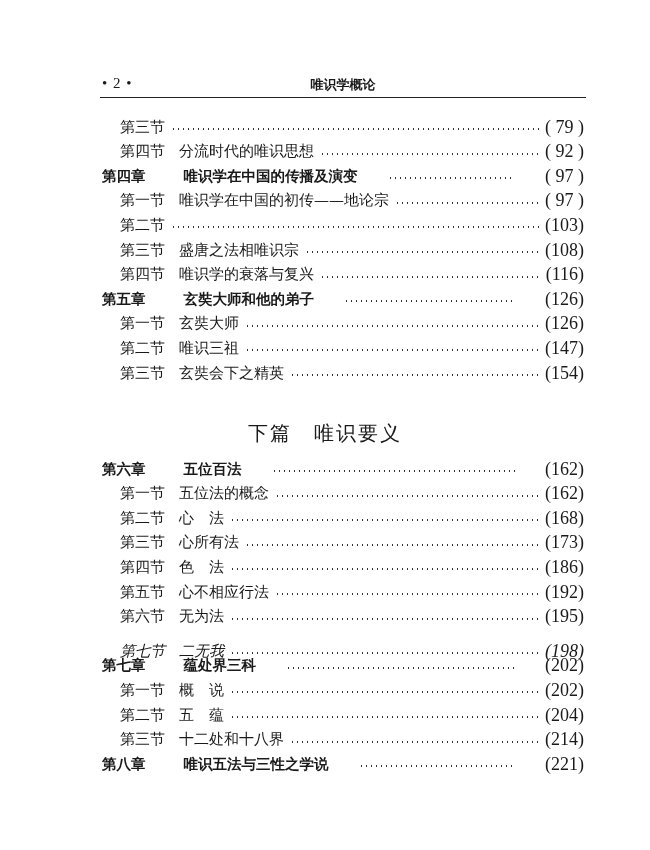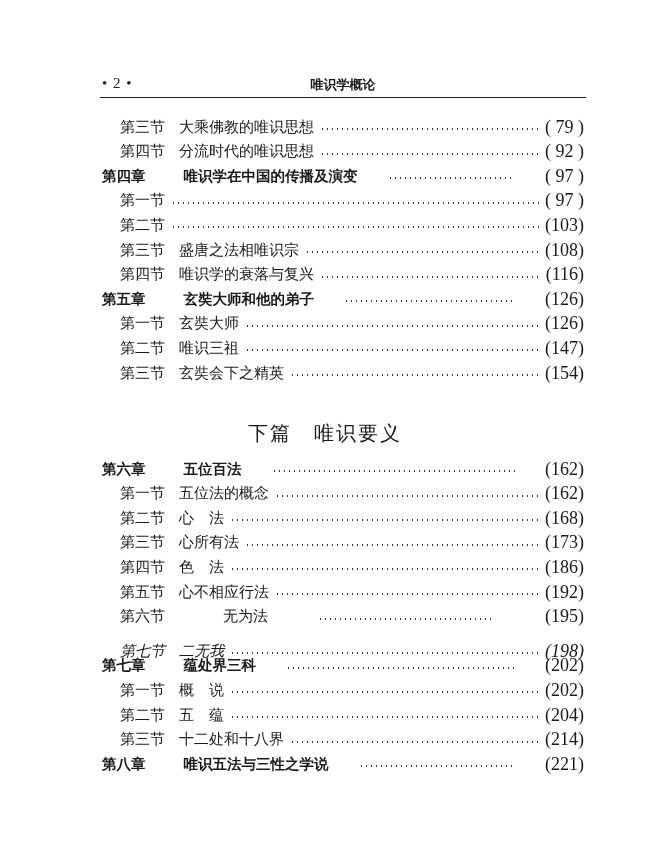--- a/index.html
+++ b/index.html
@@ -51,38 +51,38 @@
 
 <div class="page-header">
   <span class="page-num">• 2 •</span>
   <div class="running-title">唯识学概论</div>
 </div>
 <div class="rule"></div>
 
 <div class="toc" id="toc">
     <div class="row section" style="top: 116px;">
       <span class="label">第三节</span>
-      <span class="title">大乘佛教的唯识思想</span>
       <span class="leader"></span>
       <span class="page">( 79 )</span>
     </div>
     <div class="row section" style="top: 140.6px;">
       <span class="label">第四节</span>
       <span class="title">分流时代的唯识思想</span>
       <span class="leader"></span>
       <span class="page">( 92 )</span>
     </div>
     <div class="row chapter" style="top: 165.2px;">
       <span class="label">第四章</span>
       <span class="title">唯识学在中国的传播及演变</span>
       <span class="leader"></span>
       <span class="page">( 97 )</span>
     </div>
     <div class="row section" style="top: 189.8px;">
       <span class="label">第一节</span>
+      <span class="title">唯识学在中国的初传——地论宗</span>
       <span class="leader"></span>
       <span class="page">( 97 )</span>
     </div>
     <div class="row section" style="top: 214.4px;">
       <span class="label">第二节</span>
       <span class="leader"></span>
       <span class="page">(103)</span>
     </div>
     <div class="row section" style="top: 239px;">
       <span class="label">第三节</span>
@@ -149,21 +149,21 @@
       <span class="title">色　法</span>
       <span class="leader"></span>
       <span class="page">(186)</span>
     </div>
     <div class="row section" style="top: 581px;">
       <span class="label">第五节</span>
       <span class="title">心不相应行法</span>
       <span class="leader"></span>
       <span class="page">(192)</span>
     </div>
-    <div class="row section" style="top: 605.6px; gap: 44px;">
+    <div class="row section" style="top: 605.6px;">
       <span class="label">第六节</span>
       <span class="title">无为法</span>
       <span class="leader"></span>
       <span class="page">(195)</span>
     </div>
     <div class="row section" style="top: 640px; font-style: italic;">
       <span class="label">第七节</span>
       <span class="title">二无我</span>
       <span class="leader"></span>
       <span class="page">(198)</span>

